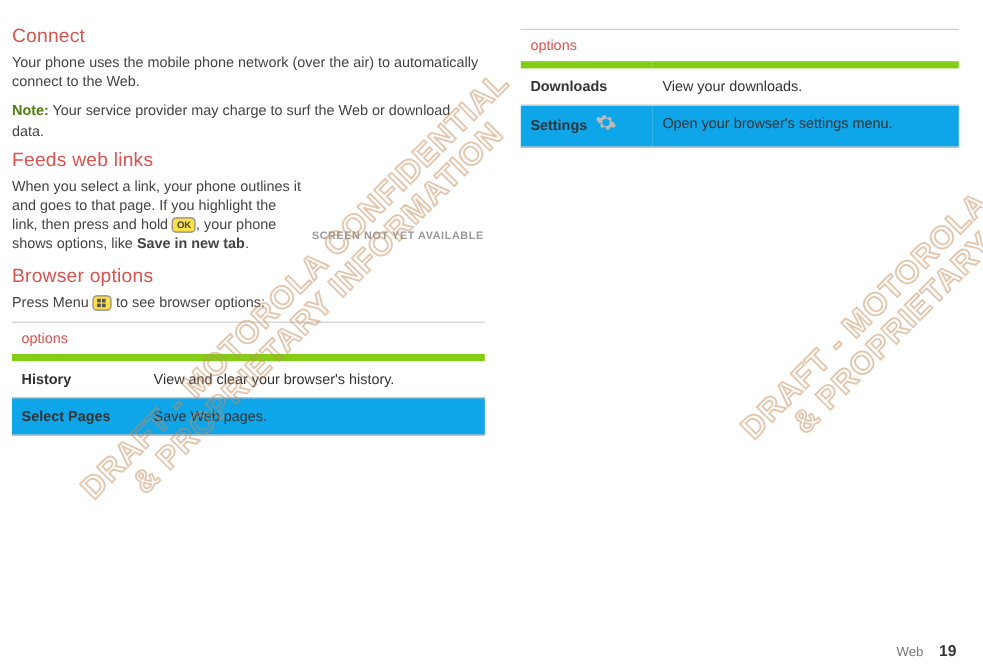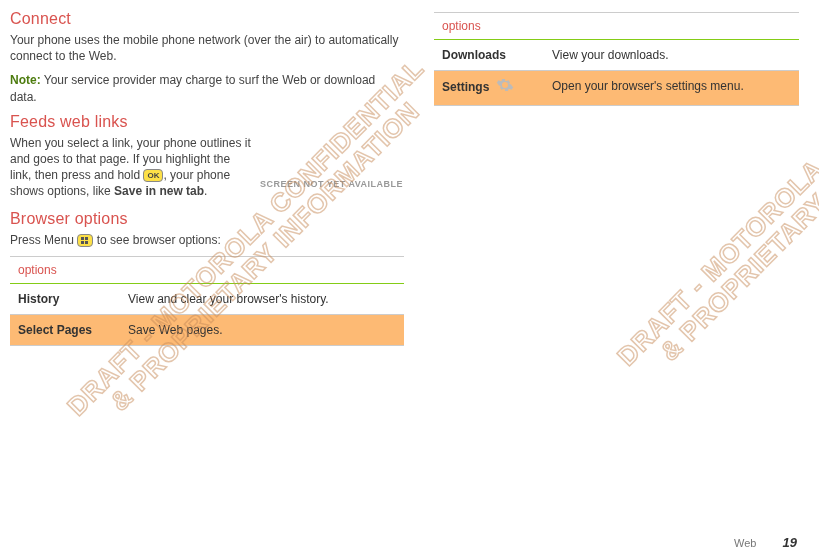--- a/index.html
+++ b/index.html
@@ -8,21 +8,21 @@
     font-size: 12px;
     color: #333;
     width: 819px;
     height: 556px;
     background: #fff;
     position: relative;
     overflow: hidden;
   }
   .page {
     display: flex;
-    padding: 8px 20px 0 10px;
+    padding: 20px 20px 0 10px;
     gap: 30px;
   }
   .col {
     flex: 1;
     position: relative;
   }
   .col-left { max-width: 395px; }
   .col-right { max-width: 365px; }
   h2 {
     color: #d9534f;
@@ -76,47 +76,46 @@
     border-collapse: collapse;
     margin-top: 4px;
   }
   th {
     text-align: left;
     color: #d9534f;
     font-weight: 400;
     font-size: 12px;
     padding: 6px 8px;
     border-top: 1px solid #ccc;
-    border-bottom: 1px solid #84cc16;
+    border-bottom: 6px solid #84cc16;
   }
   td {
     padding: 7px 8px;
     border-bottom: 1px solid #ccc;
     vertical-align: top;
     font-size: 12px;
     line-height: 1.35;
   }
   td.label {
     font-weight: bold;
     width: 110px;
   }
-  tr.shade { background: #fdba74; }
+  tr.shade { background: #0ea5e9; }
   .footer {
     position: absolute;
     bottom: 6px;
     right: 22px;
     font-size: 11px;
     color: #777;
   }
   .footer-page {
     font-weight: bold;
     color: #333;
-    margin-left: 23px;
+    margin-left: 10px;
     font-size: 13px;
-    font-style: italic;
   }
   .watermark {
     position: absolute;
     font-size: 26px;
     font-weight: 800;
     color: rgba(200,140,90,0.42);
     transform: rotate(-45deg);
     transform-origin: center;
     line-height: 1.05;
     text-align: center;

